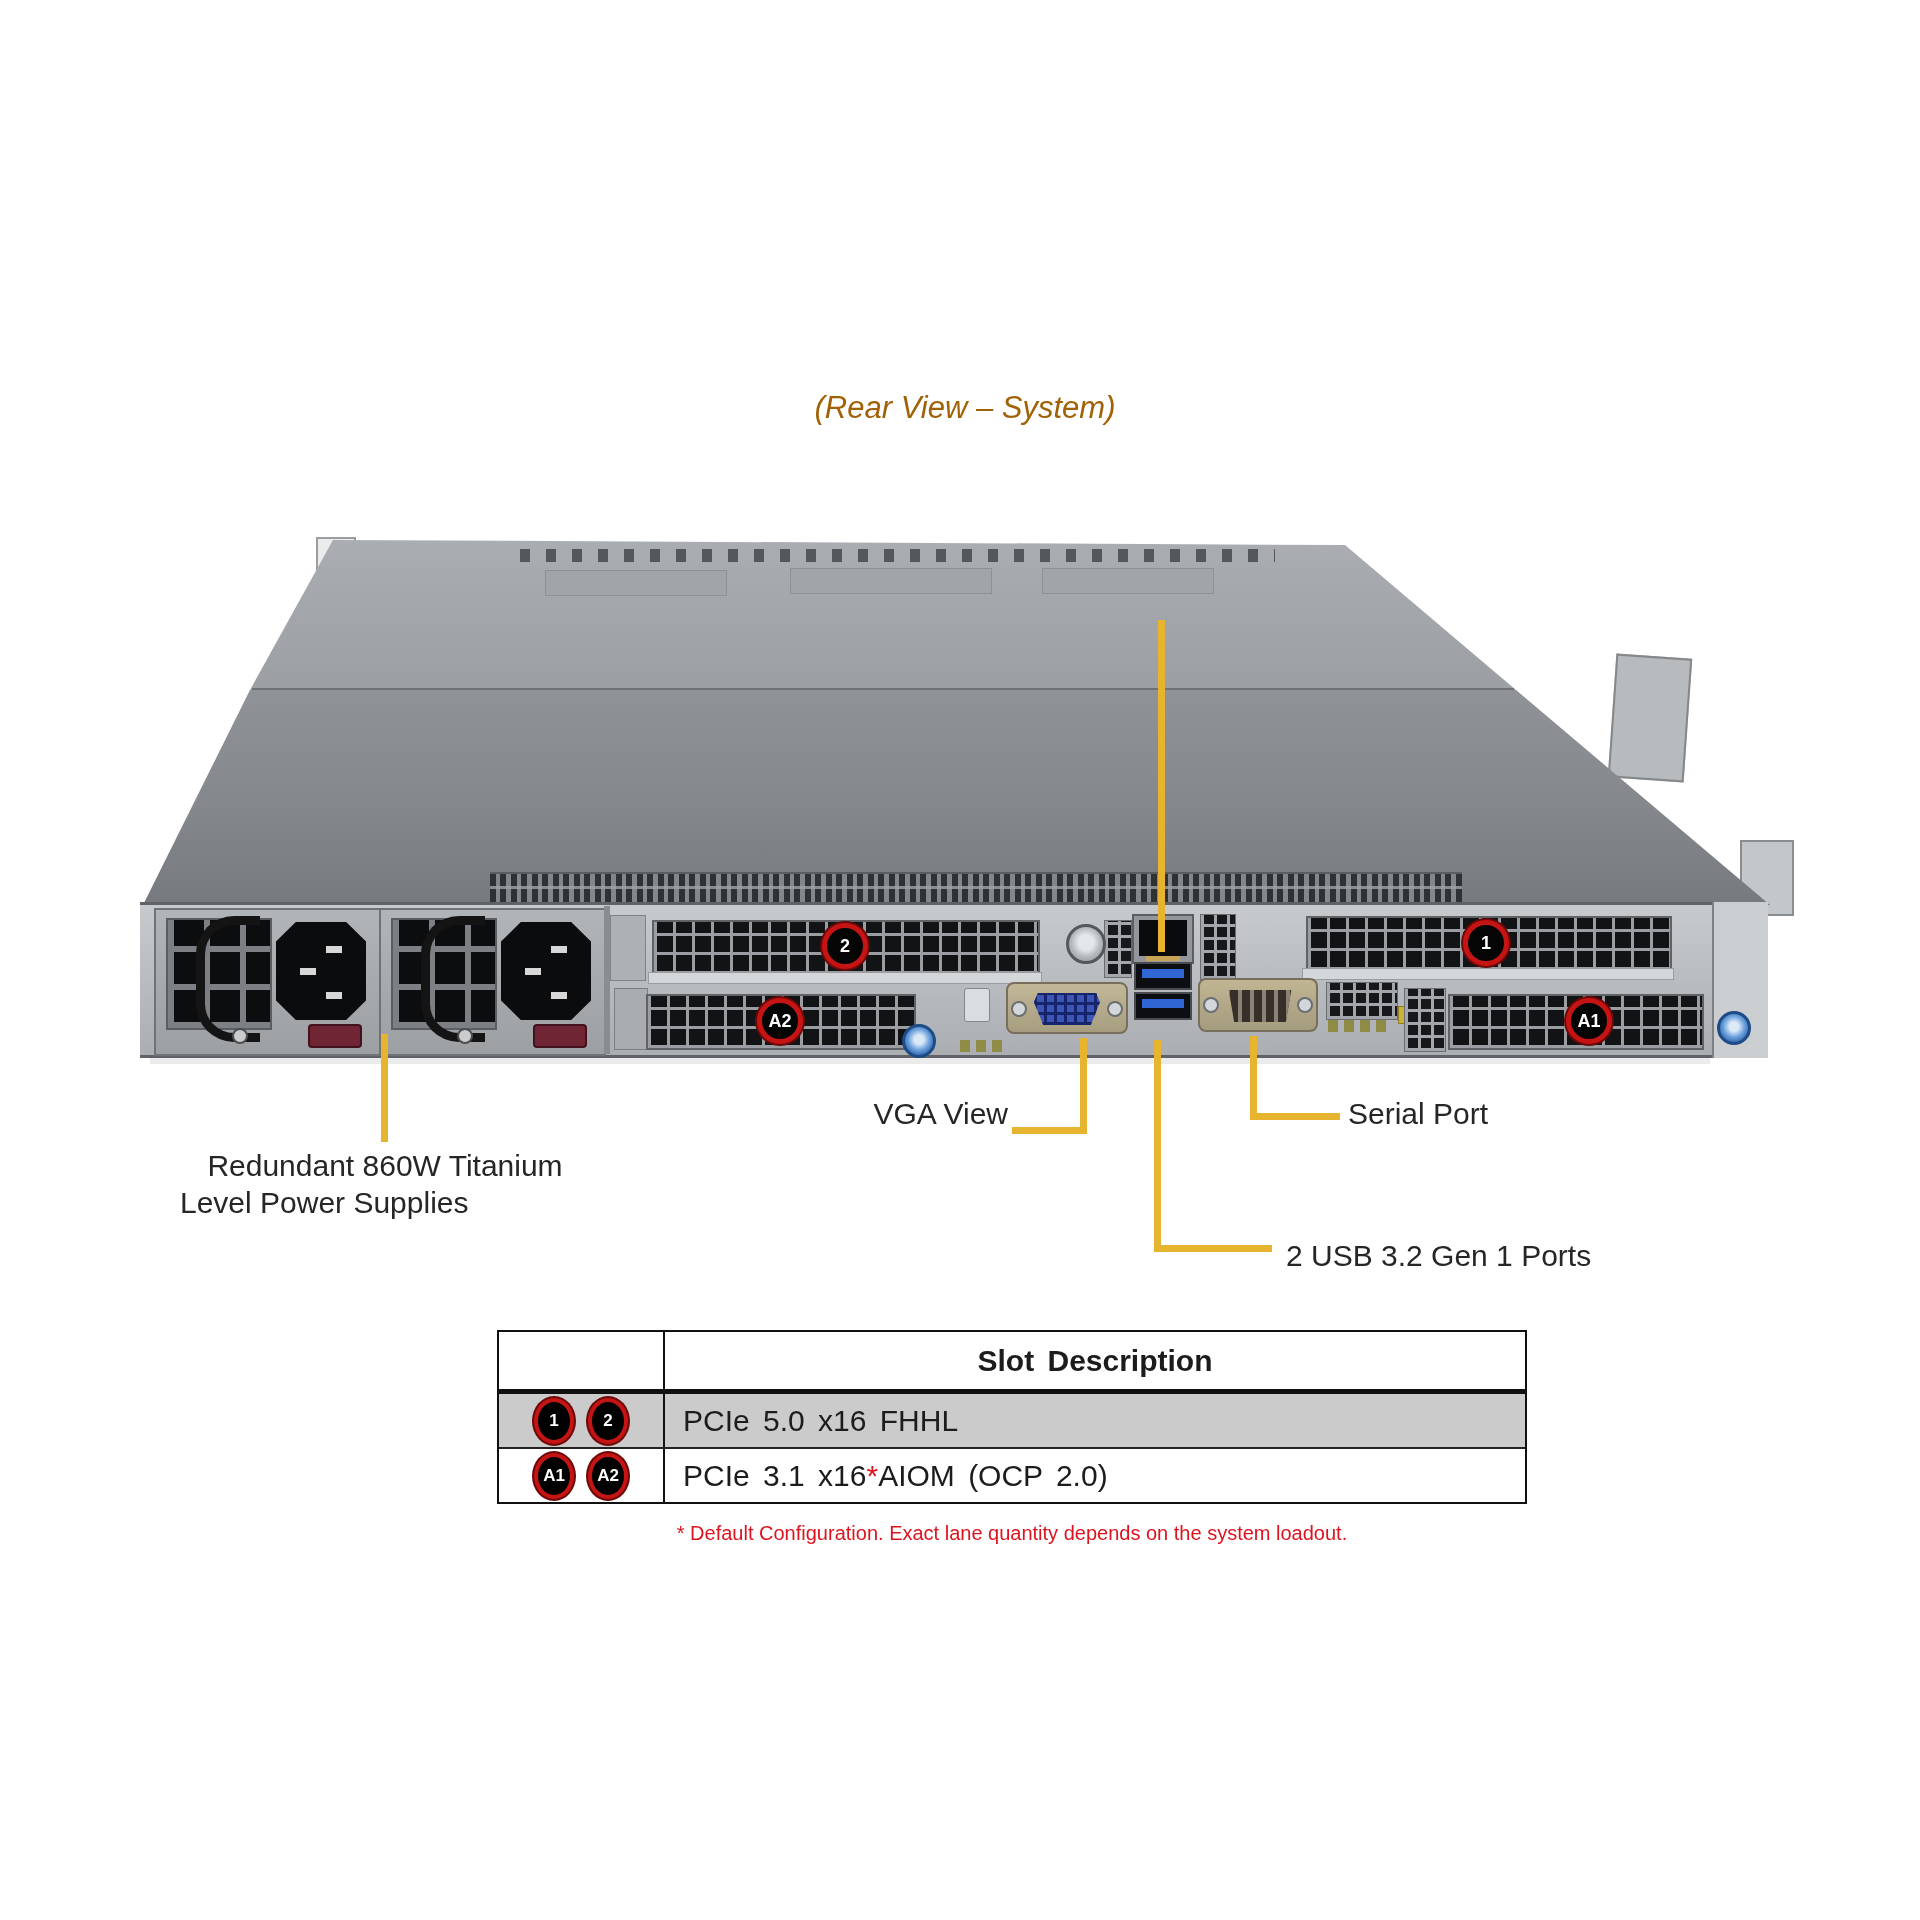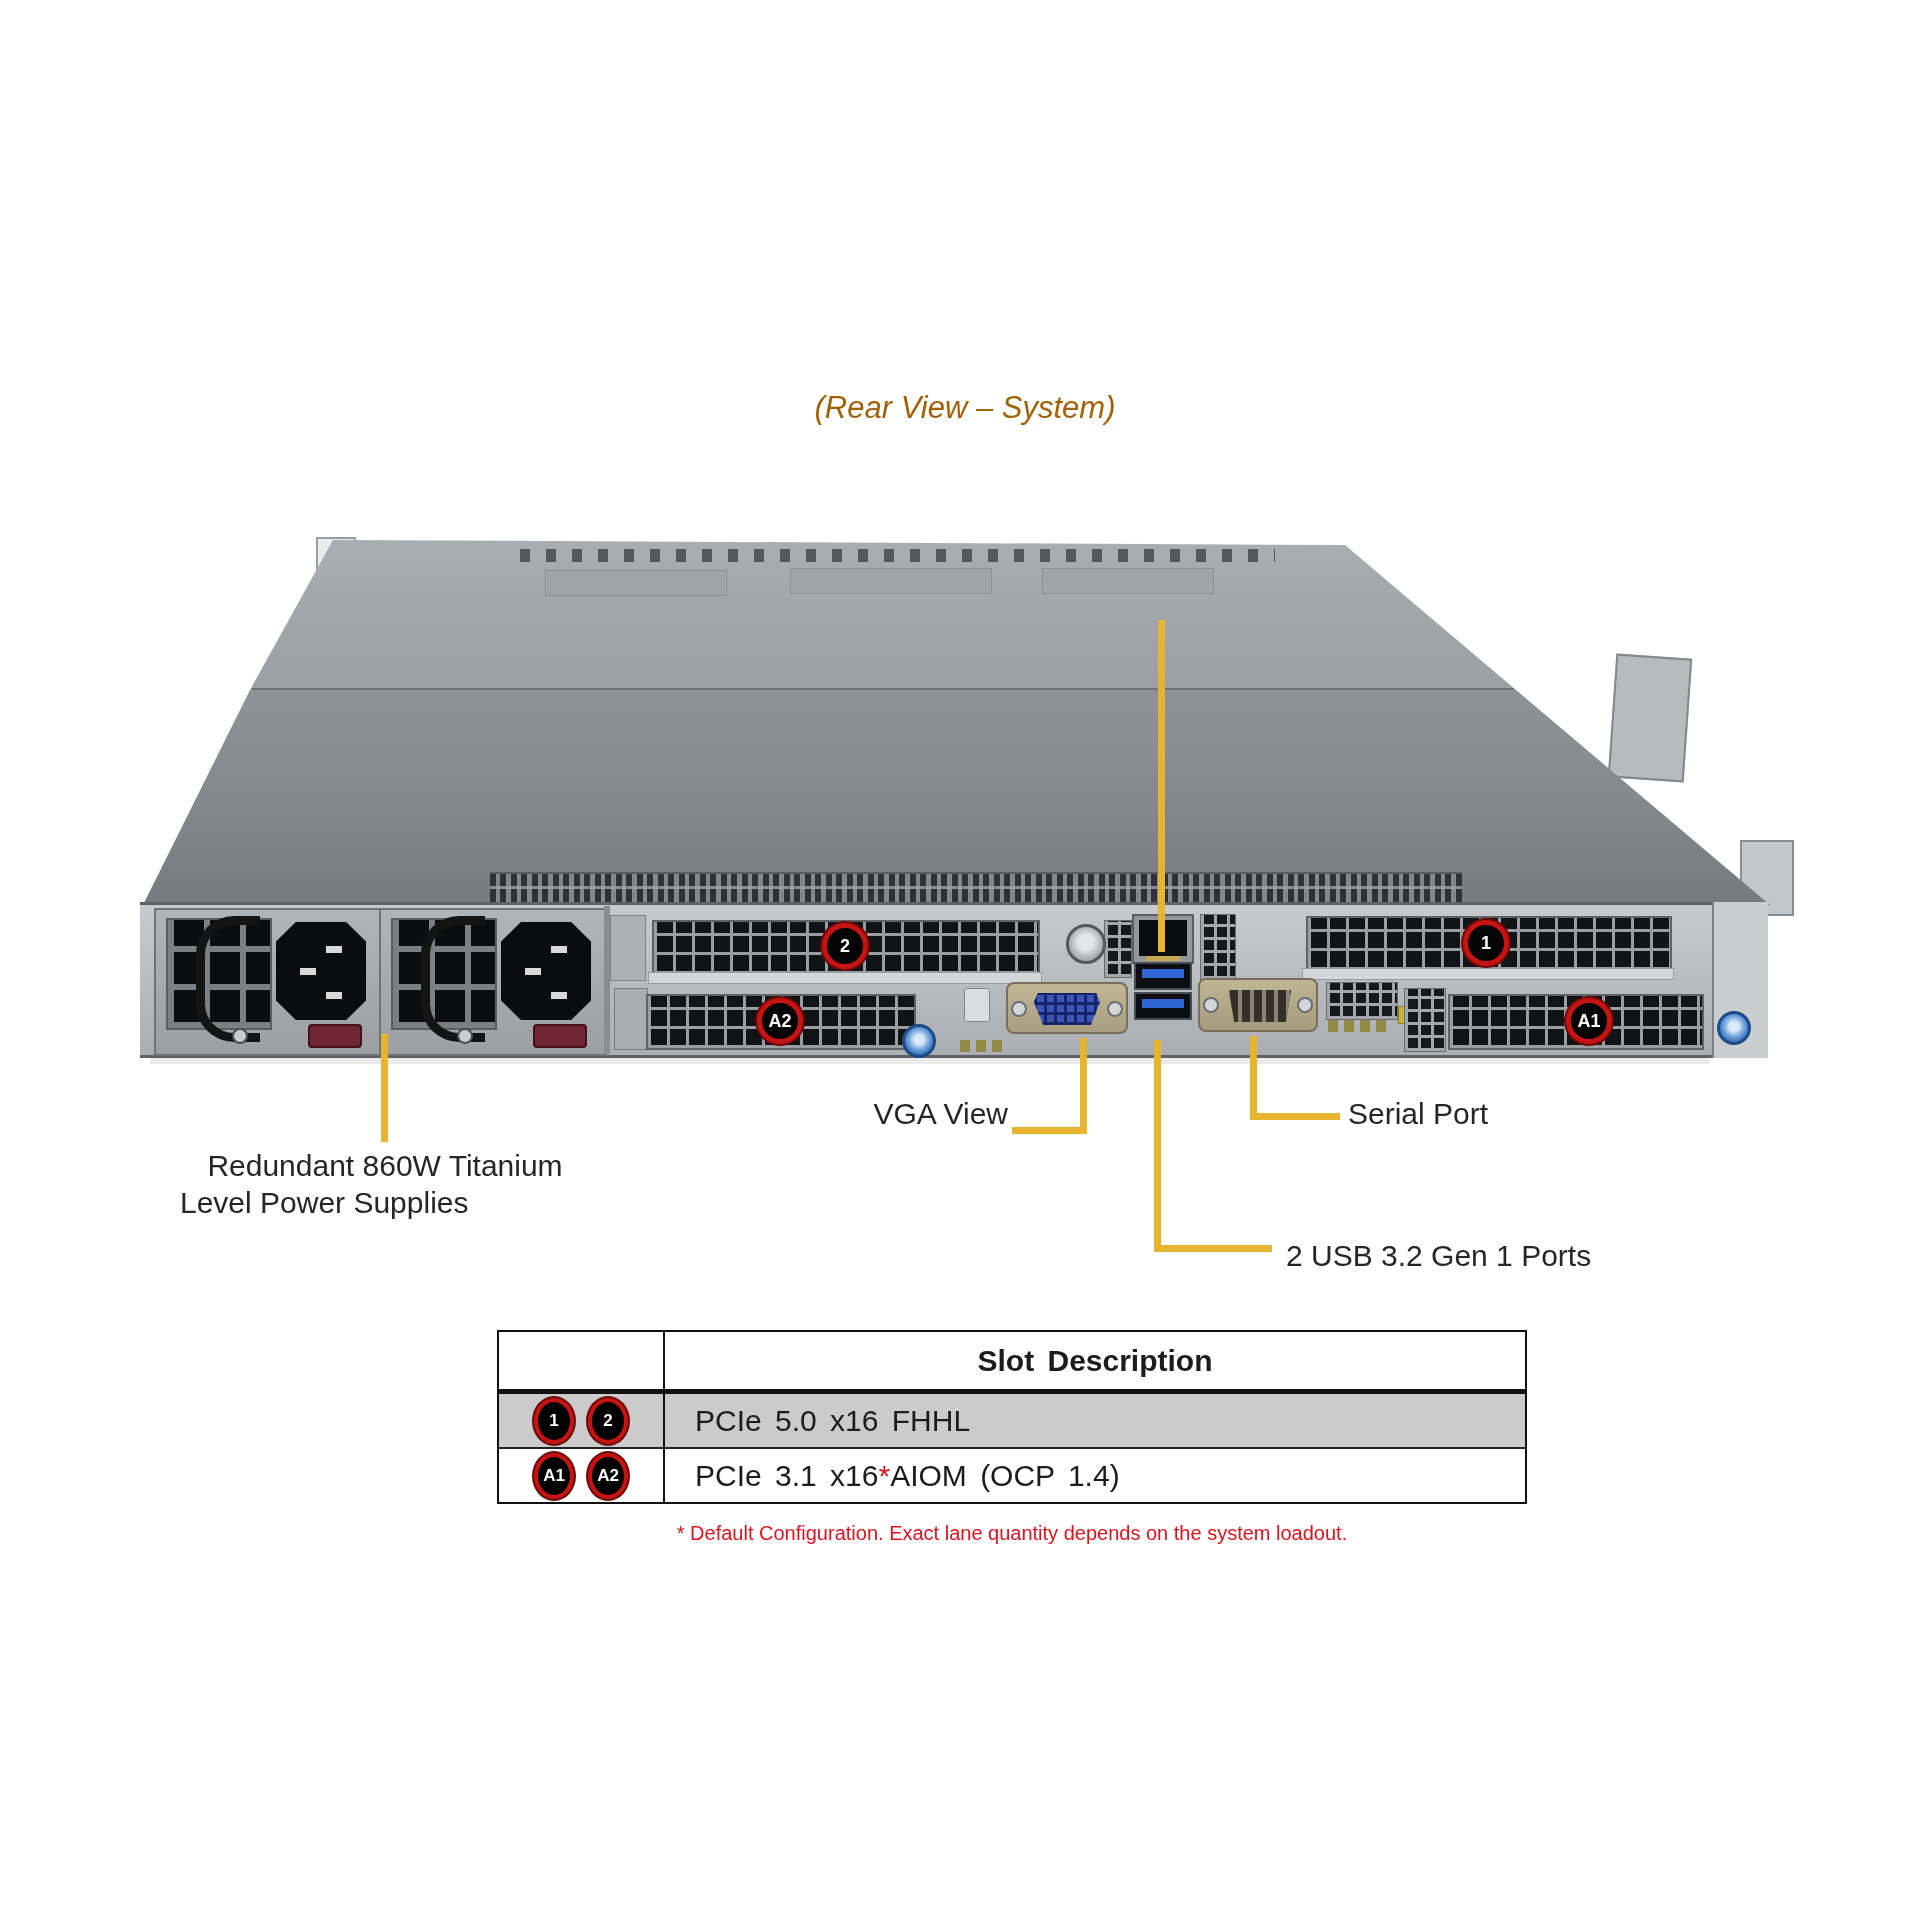--- a/index.html
+++ b/index.html
@@ -117,21 +117,21 @@
   
   .slot-table{position:absolute;left:497px;top:1330px;width:1030px;border:2px solid #111;
     box-sizing:border-box;z-index:9;background:#fff;}
   .t-header{display:flex;height:57px;border-radius:6px;}
   .t-sep{height:5px;background:#111;}
   .t-row{display:flex;height:53px;}
   .t-row.gray{background:#CBCBCB;border-bottom:2px solid #222;}
   .t-c1{width:166px;border-right:2px solid #111;display:flex;align-items:center;
     justify-content:center;gap:14px;box-sizing:border-box;}
   .t-c2{flex:1;display:flex;align-items:center;font-size:30px;color:#1c1c1c;
-    word-spacing:5px;padding-left:30px;box-sizing:border-box;}
+    word-spacing:5px;padding-left:18px;box-sizing:border-box;}
   .t-c2.hdr{justify-content:center;font-weight:bold;padding-left:0;}
   .red{color:#DD1420;}
   .footnote{position:absolute;left:497px;top:1522px;width:1030px;text-align:center;
     color:#DD1420;font-size:20px;z-index:9;}
 </style>
 </head>
 <body>
 
 <div class="title">(Rear View – System)</div>
 
@@ -262,17 +262,17 @@
       </div>
   </div>
   <div class="t-row">
     <div class="t-c1">
       <span class="tbadge">A1</span>
       <span class="tbadge">A2</span>
     </div>
     <div class="t-c2">
         <span>PCIe 3.1 x16</span>
         <span class="red">*</span>
-        <span> AIOM (OCP 1.4)</span>
+        <span> AIOM (OCP 2.0)</span>
       </div>
   </div>
 </div>
 <div class="footnote">* Default Configuration. Exact lane quantity depends on the system loadout.</div>
 
 </body></html>

